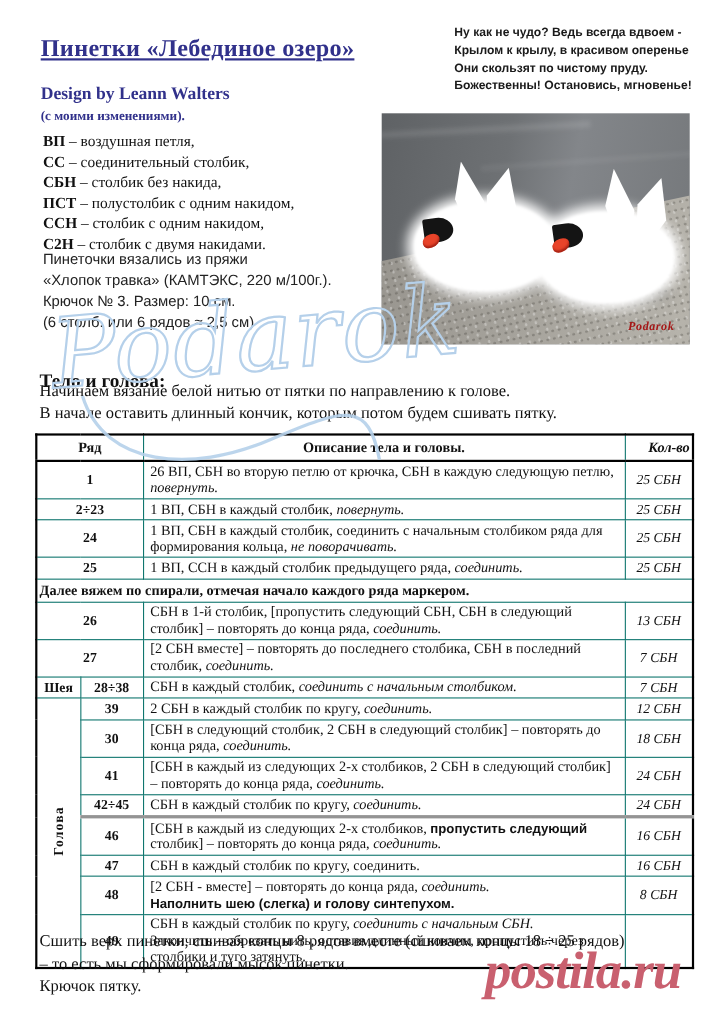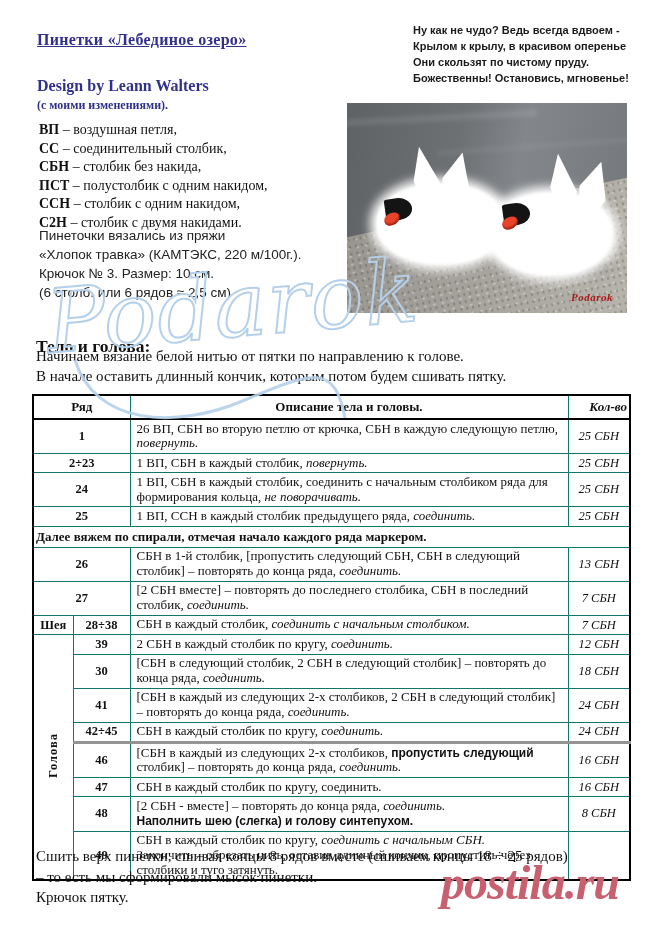--- a/index.html
+++ b/index.html
@@ -4,21 +4,21 @@
 <style>
   :root{
     --navy:#31318b; --pink:#c9606f; --wmblue:#b5d0ea;
     --beak:#e8442a; --sign:#a51717; --ink:#111;
   }
   *{margin:0;padding:0;box-sizing:border-box;}
   html,body{background:#fff;}
   .page{position:relative;width:660px;height:928px;background:#fff;overflow:hidden;
         font-family:"Liberation Serif",serif;color:var(--ink);}
   
-  .title{position:absolute;left:37px;top:31px;font-size:16px;font-weight:bold;
+  .title{position:absolute;left:37px;top:31px;font-size:22px;font-weight:bold;
          color:var(--navy);text-decoration:underline;letter-spacing:.3px;}
   .design{position:absolute;left:37px;top:77px;font-size:16px;font-weight:bold;color:var(--navy);}
   .design-note{position:absolute;left:37px;top:98px;font-size:12px;font-weight:bold;color:var(--navy);}
   .poem{position:absolute;left:413px;top:22px;font-family:"Liberation Sans",sans-serif;
         font-size:11px;font-weight:bold;line-height:16px;color:#1a1a1a;}
   
   .abbr{position:absolute;left:39px;top:121px;font-size:14px;line-height:18.5px;}
   .abbr b{font-weight:bold;}
   .yarn{position:absolute;left:39px;top:226px;font-family:"Liberation Sans",sans-serif;
         font-size:13.5px;line-height:19px;color:#222;}

